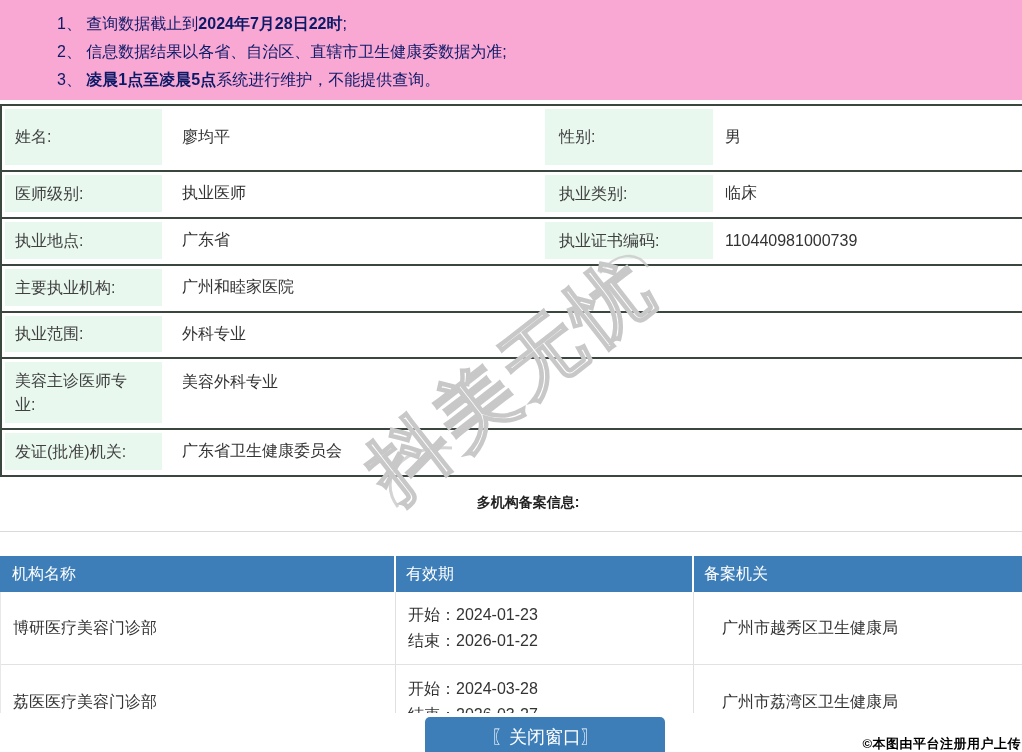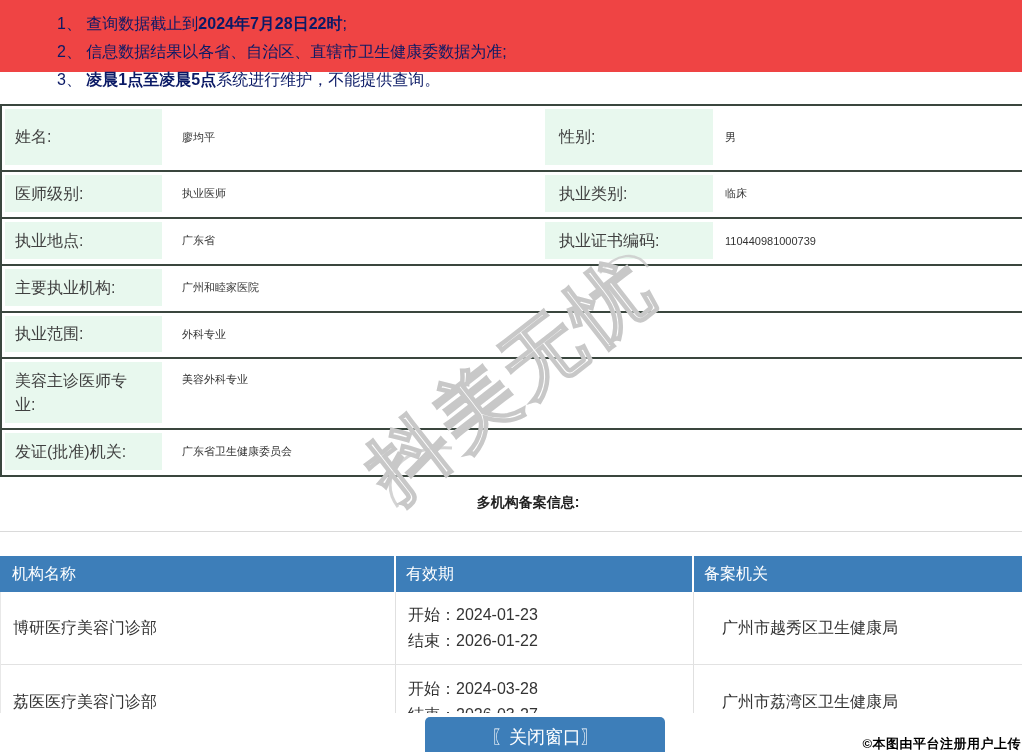--- a/index.html
+++ b/index.html
@@ -1,39 +1,39 @@
 <!DOCTYPE html>
 <html><head>
 <meta charset="utf-8">
 <style>
   * { margin:0; padding:0; box-sizing:border-box; }
   html,body { background:#fff; }
   body { font-family:"Liberation Sans","DejaVu Sans",sans-serif; }
   .page { position:relative; width:1022px; height:752px; background:#fff; overflow:hidden; }
 
   
-  .banner { position:absolute; left:0; top:0; width:1022px; height:72px;
-            background:#ef4444; color:#0b1a66; padding:10px 0 0 57px; }
+  .banner { position:absolute; left:0; top:0; width:1022px; height:100px;
+            background:#f9a8d4; color:#0b1a66; padding:10px 0 0 57px; }
   .notice { font-size:16px; line-height:28px; white-space:nowrap; }
   .notice b { font-weight:bold; }
 
   
   .info-table { position:absolute; left:0; top:104px; width:1022px;
                 border-top:2px solid #3a463e; border-left:2px solid #3a463e; }
   .irow { position:relative; border-bottom:2px solid #3a463e; }
   .r1{height:66px} .r2{height:47px} .r3{height:47px} .r4{height:47px}
   .r5{height:46px} .r6{height:71px} .r7{height:47px}
   .mint { position:absolute; left:3px; top:3px; bottom:5px; width:157px;
           background:#e8f8ee; }
   .lbl { display:flex; align-items:center; padding-left:10px;
          font-size:16px; color:#404040; line-height:1.45; }
   .m2 { left:543px; width:168px; padding-left:14px; }
   .wrap { padding-right:26px; }
   .val { position:absolute; top:0; bottom:2px; display:flex; align-items:center;
-         font-size:11px; color:#333; white-space:nowrap; }
+         font-size:16px; color:#333; white-space:nowrap; }
   .v1 { left:180px; } .v2 { left:723px; }
   .r6 .v1 { align-items:flex-start; padding-top:13px; }
 
   
   .section-heading { position:absolute; left:17px; top:494px; width:1022px;
                      text-align:center; font-size:14px; font-weight:bold; color:#222; }
   .light-rule { position:absolute; left:0; top:531px; width:1022px; height:0;
                 border-top:1px solid #dadada; }
 
   

